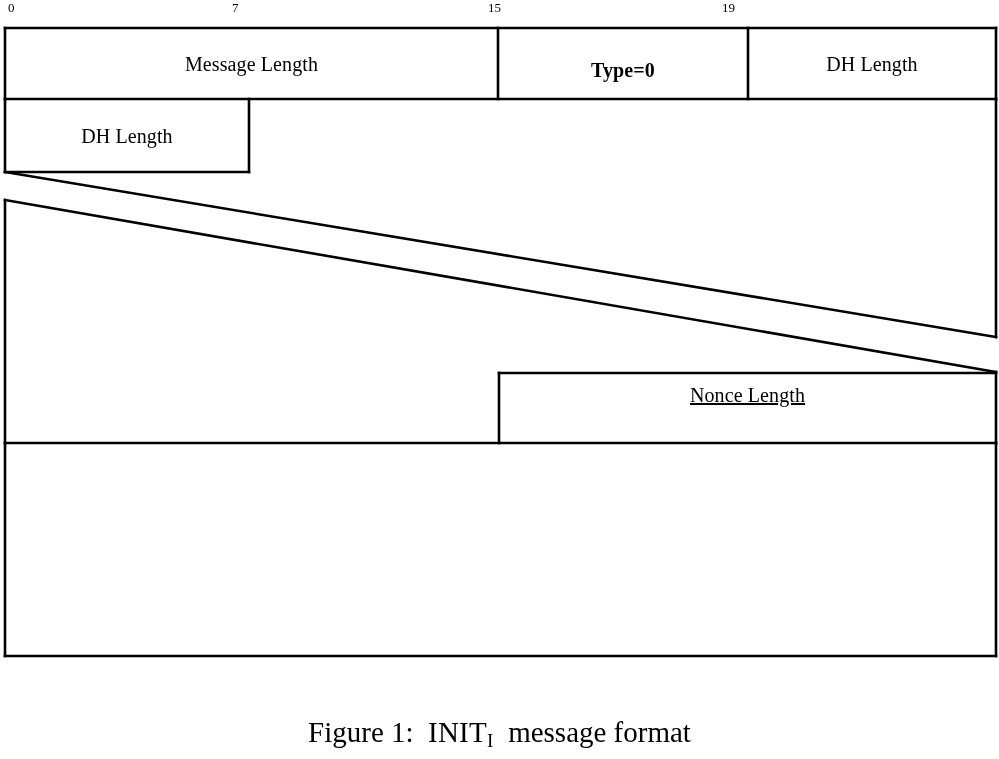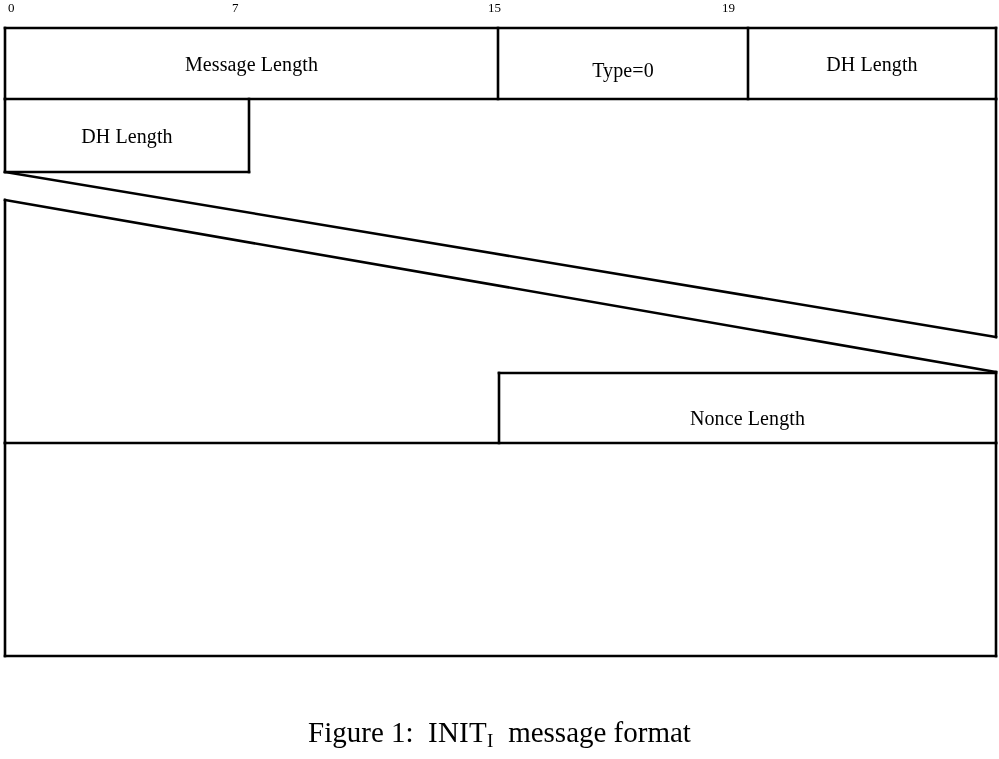--- a/index.html
+++ b/index.html
@@ -118,28 +118,28 @@
 
       <path d="M 5 443 L 5 656"></path>
       <path d="M 996 443 L 996 656"></path>
       <path d="M 5 656 L 996 656"></path>
 
     </g>
   </svg>
 
   <div class="field-label" style="left:5px;  top:28px;  width:493px; height:71px;">Message Length</div>
 
-  <div class="field-label" style="left:498px; top:28px;  width:250px; height:83px;">Type=0</div>
+  <div class="field-label" style="left:498px; top:28px;  width:250px; height:83px;font-weight:bold;">Type=0</div>
 
   <div class="field-label" style="left:748px; top:28px;  width:248px; height:71px;">DH Length</div>
 
   <div class="field-label" style="left:5px;   top:100px; width:244px; height:72px;">DH Length</div>
 
 
-  <div class="field-label" style="left:499px; top:383px; width:497px; height:70px;">Nonce Length</div>
+  <div class="field-label" style="left:499px; top:360px; width:497px; height:70px;text-decoration:underline;">Nonce Length</div>
 
 
   <div id="figure-caption">
     <span>Figure 1:</span>
     <span>&nbsp;</span><span class="cap-sc">INIT</span><span class="sub">I</span>
     <span>&nbsp;</span><span>message format</span>
   </div>
 
 </div>
 

